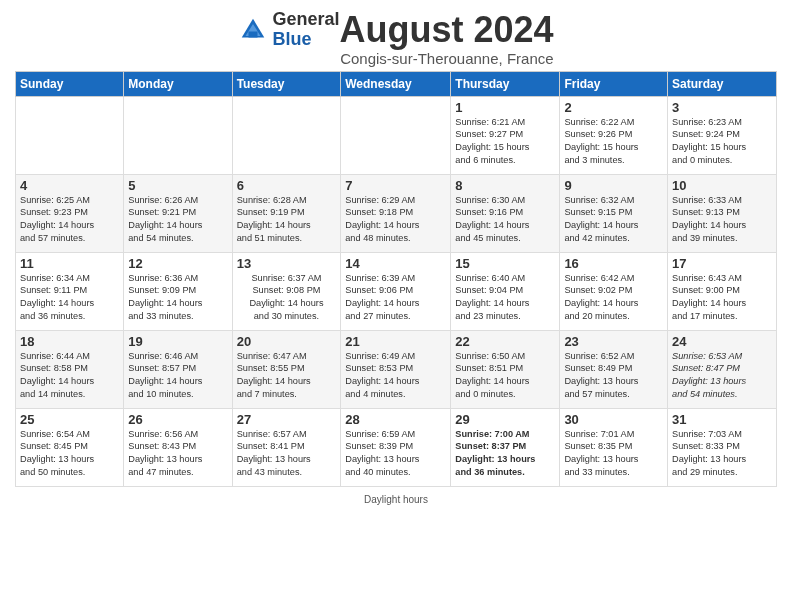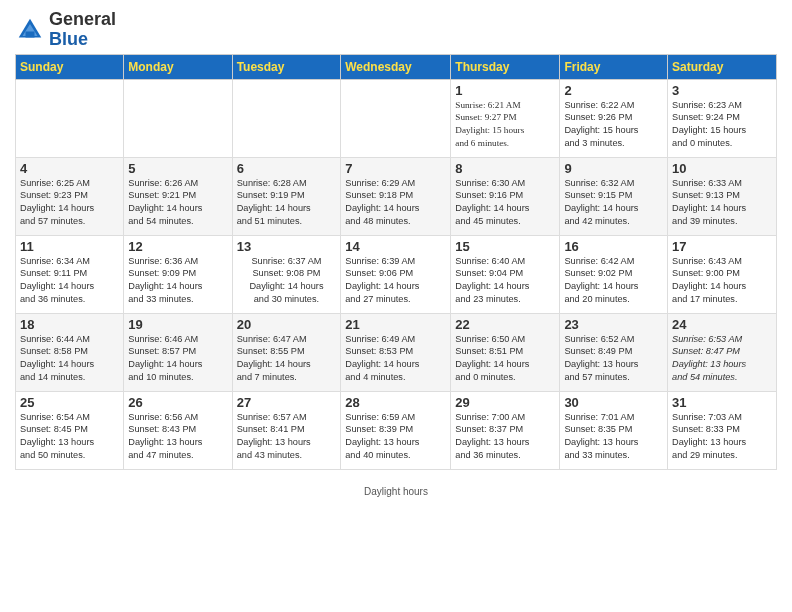--- a/index.html
+++ b/index.html
@@ -9,21 +9,21 @@
       width: 792px;
       height: 612px;
       overflow: hidden;
     }
     .container {
       width: 792px;
       padding: 10px 15px 5px 15px;
     }
     .header-row {
       display: flex;
-      justify-content: flex-start;
+      justify-content: center;
       align-items: flex-start;
       margin-bottom: 4px;
     }
     .logo {
       display: flex;
       align-items: center;
       gap: 4px;
     }
     .logo-text {
       display: flex;
@@ -57,21 +57,21 @@
       font-size: 15px;
       color: #555;
     }
     .calendar {
       width: 100%;
       border-collapse: collapse;
       margin-top: 4px;
     }
     .calendar th {
       background-color: #1a6bbf;
-      color: #fde047;
+      color: #ffffff;
       font-size: 12px;
       font-weight: bold;
       padding: 5px 4px;
       text-align: left;
       border: 1px solid #ccc;
     }
     .calendar td {
       vertical-align: top;
       padding: 3px 4px;
       border: 1px solid #ddd;
@@ -96,39 +96,43 @@
       line-height: 1.4;
       color: #333;
     }
     .empty-cell {
       background: #fff !important;
     }
     .footer-note {
       text-align: center;
       font-size: 10px;
       color: #555;
-      margin-top: 16px;
+      margin-top: 7px;
     }
   </style>
 </head>
 <body>
 
 <div class="container">
   <div class="header-row">
     <div class="logo">
       <svg class="logo-icon" viewBox="0 0 40 40">
         <polygon points="20,5 35,30 5,30" fill="#1a6bbf"></polygon>
         <polygon points="20,12 30,28 10,28" fill="#5599dd"></polygon>
         <rect x="14" y="22" width="12" height="8" fill="#1a6bbf"></rect>
       </svg>
       <div class="logo-text">
         <span class="logo-general">General</span>
         <span class="logo-blue">Blue</span>
       </div>
     </div>
+    <div class="title-area">
+      <div class="month-title">August 2024</div>
+      <div class="subtitle">Congis-sur-Therouanne, France</div>
+    </div>
   </div>
 
   <table class="calendar">
     <thead>
       <tr>
       <th>Sunday</th>
           <th>Monday</th>
           <th>Tuesday</th>
           <th>Wednesday</th>
           <th>Thursday</th>
@@ -137,21 +141,21 @@
         </tr>
     </thead>
     <tbody id="calendar-body">
     <tr>
           <td class="empty-cell"></td>
           <td class="empty-cell"></td>
           <td class="empty-cell"></td>
           <td class="empty-cell"></td>
           <td>
             <span class="day-number">1</span>
-            <div class="day-info" style="white-space: pre-line; font-family: Liberation Serif, serif;">Sunrise: 6:21 AM
+            <div class="day-info" style="white-space: pre-line;">Sunrise: 6:21 AM
 Sunset: 9:27 PM
 Daylight: 15 hours
 and 6 minutes.</div>
           </td>
           <td>
             <span class="day-number">2</span>
             <div class="day-info" style="white-space: pre-line;">Sunrise: 6:22 AM
 Sunset: 9:26 PM
 Daylight: 15 hours
 and 3 minutes.</div>
@@ -341,21 +345,21 @@
           </td>
           <td>
             <span class="day-number">28</span>
             <div class="day-info" style="white-space: pre-line;">Sunrise: 6:59 AM
 Sunset: 8:39 PM
 Daylight: 13 hours
 and 40 minutes.</div>
           </td>
           <td>
             <span class="day-number">29</span>
-            <div class="day-info" style="white-space: pre-line;">Sunrise: 7:00 AM
+            <div class="day-info" style="white-space: pre-line; font-weight: bold;">Sunrise: 7:00 AM
 Sunset: 8:37 PM
 Daylight: 13 hours
 and 36 minutes.</div>
           </td>
           <td>
             <span class="day-number">30</span>
             <div class="day-info" style="white-space: pre-line;">Sunrise: 7:01 AM
 Sunset: 8:35 PM
 Daylight: 13 hours
 and 33 minutes.</div>

